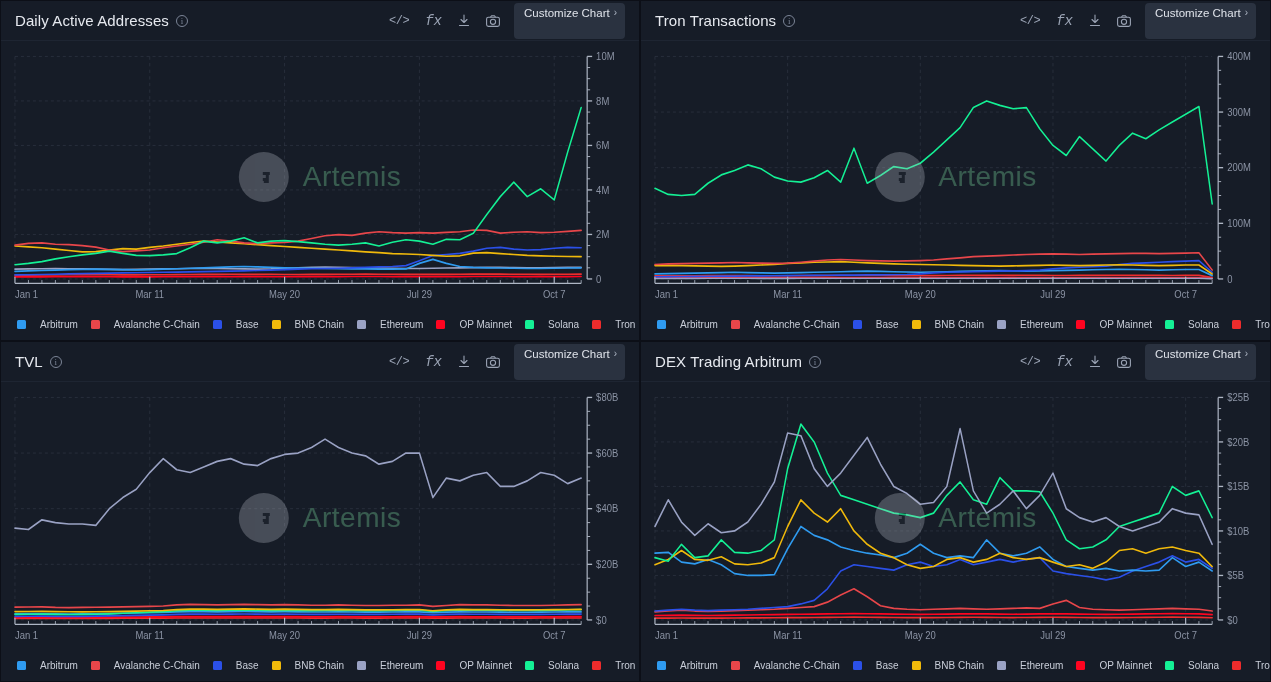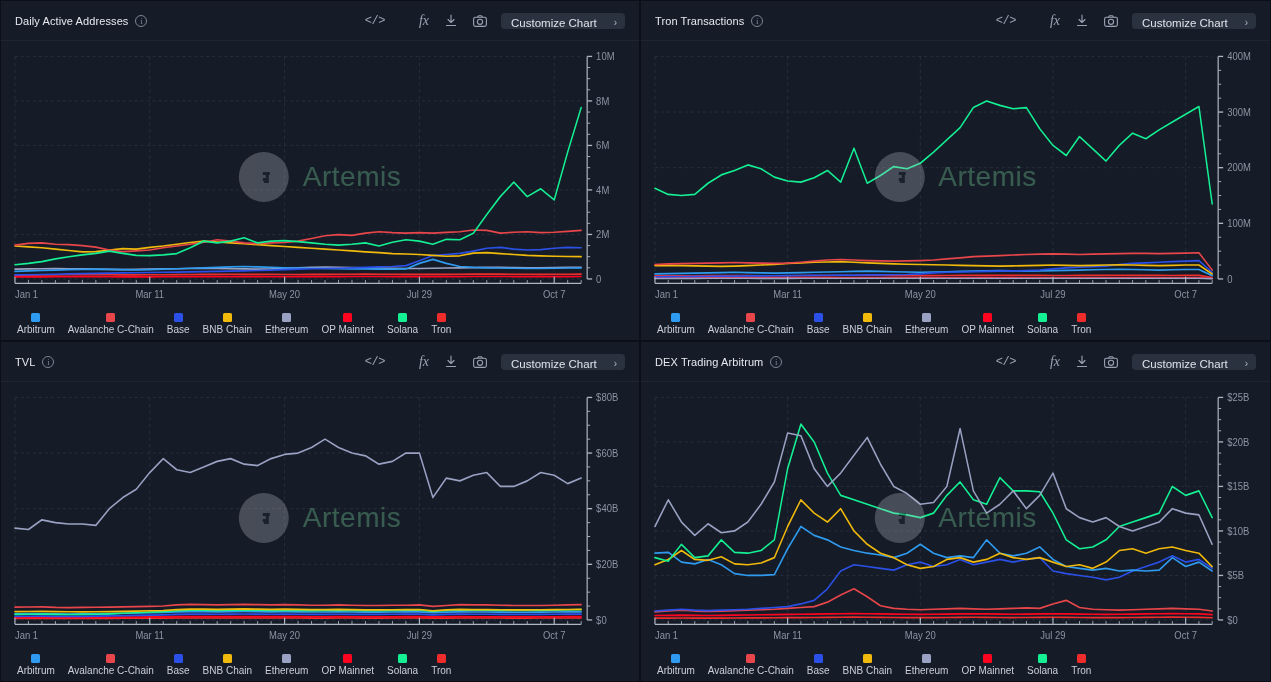--- a/index.html
+++ b/index.html
@@ -26,21 +26,21 @@
   .panel-header {
     height: 40px;
     display: flex;
     align-items: center;
     padding: 0 14px;
     flex: 0 0 40px;
     border-bottom: 1px solid #1e2532;
     background: #161c27;
   }
   .panel-title {
-    font-size: 11px;
+    font-size: 15px;
     color: #e6e9ef;
     font-weight: 400;
     letter-spacing: .1px;
   }
   .info-icon {
     width: 12px; height: 12px;
     border: 1px solid #7b8496;
     border-radius: 50%;
     color: #7b8496;
     font-size: 9px;
@@ -61,32 +61,32 @@
   .tool-ic {
     color: #9aa3b4;
     font-size: 12px;
     line-height: 1;
     display: flex;
     align-items: center;
     justify-content: center;
     cursor: pointer;
   }
   .tool-ic svg { display: block; }
-  .ic-fx { font-family: Liberation Serif, serif; font-style: italic; font-size: 14px; margin-left: 18px; }
+  .ic-fx { font-family: Liberation Mono, monospace; font-style: italic; font-size: 14px; }
   .ic-code { font-family: "Liberation Mono", monospace; font-size: 12px; letter-spacing: -.5px; }
   .customize-btn {
     background: #2a3240;
     color: #dfe3ea;
     font-size: 11.5px;
     border: none;
     border-radius: 4px;
-    padding: 4px 8px 0 10px;
+    padding: 4px 8px 20px 10px;
     display: flex;
     align-items: center;
-    gap: 17px;
+    gap: 4px;
     cursor: pointer;
     font-family: "Liberation Sans", sans-serif;
   }
   .chev { font-size: 10px; color: #aeb6c4; }
   .plot-wrap {
     flex: 1 1 auto;
     position: relative;
     background: #161c27;
   }
   .plot-svg { display: block; width: 100%; height: 100%; }
@@ -115,23 +115,22 @@
     flex: 0 0 28px;
     display: flex;
     align-items: center;
     gap: 13px;
     padding: 0 16px 4px 16px;
     flex-wrap: nowrap;
   }
   .legend-item {
     display: flex;
     align-items: center;
-    gap: 2px;
+    gap: 14px;
     cursor: pointer;
-    flex-direction: column;
   }
   .legend-swatch {
     width: 9px; height: 9px;
     border-radius: 1.5px;
     flex: 0 0 auto;
   }
   .legend-label {
     font-size: 10px;
     color: #c9ced9;
     white-space: nowrap;

